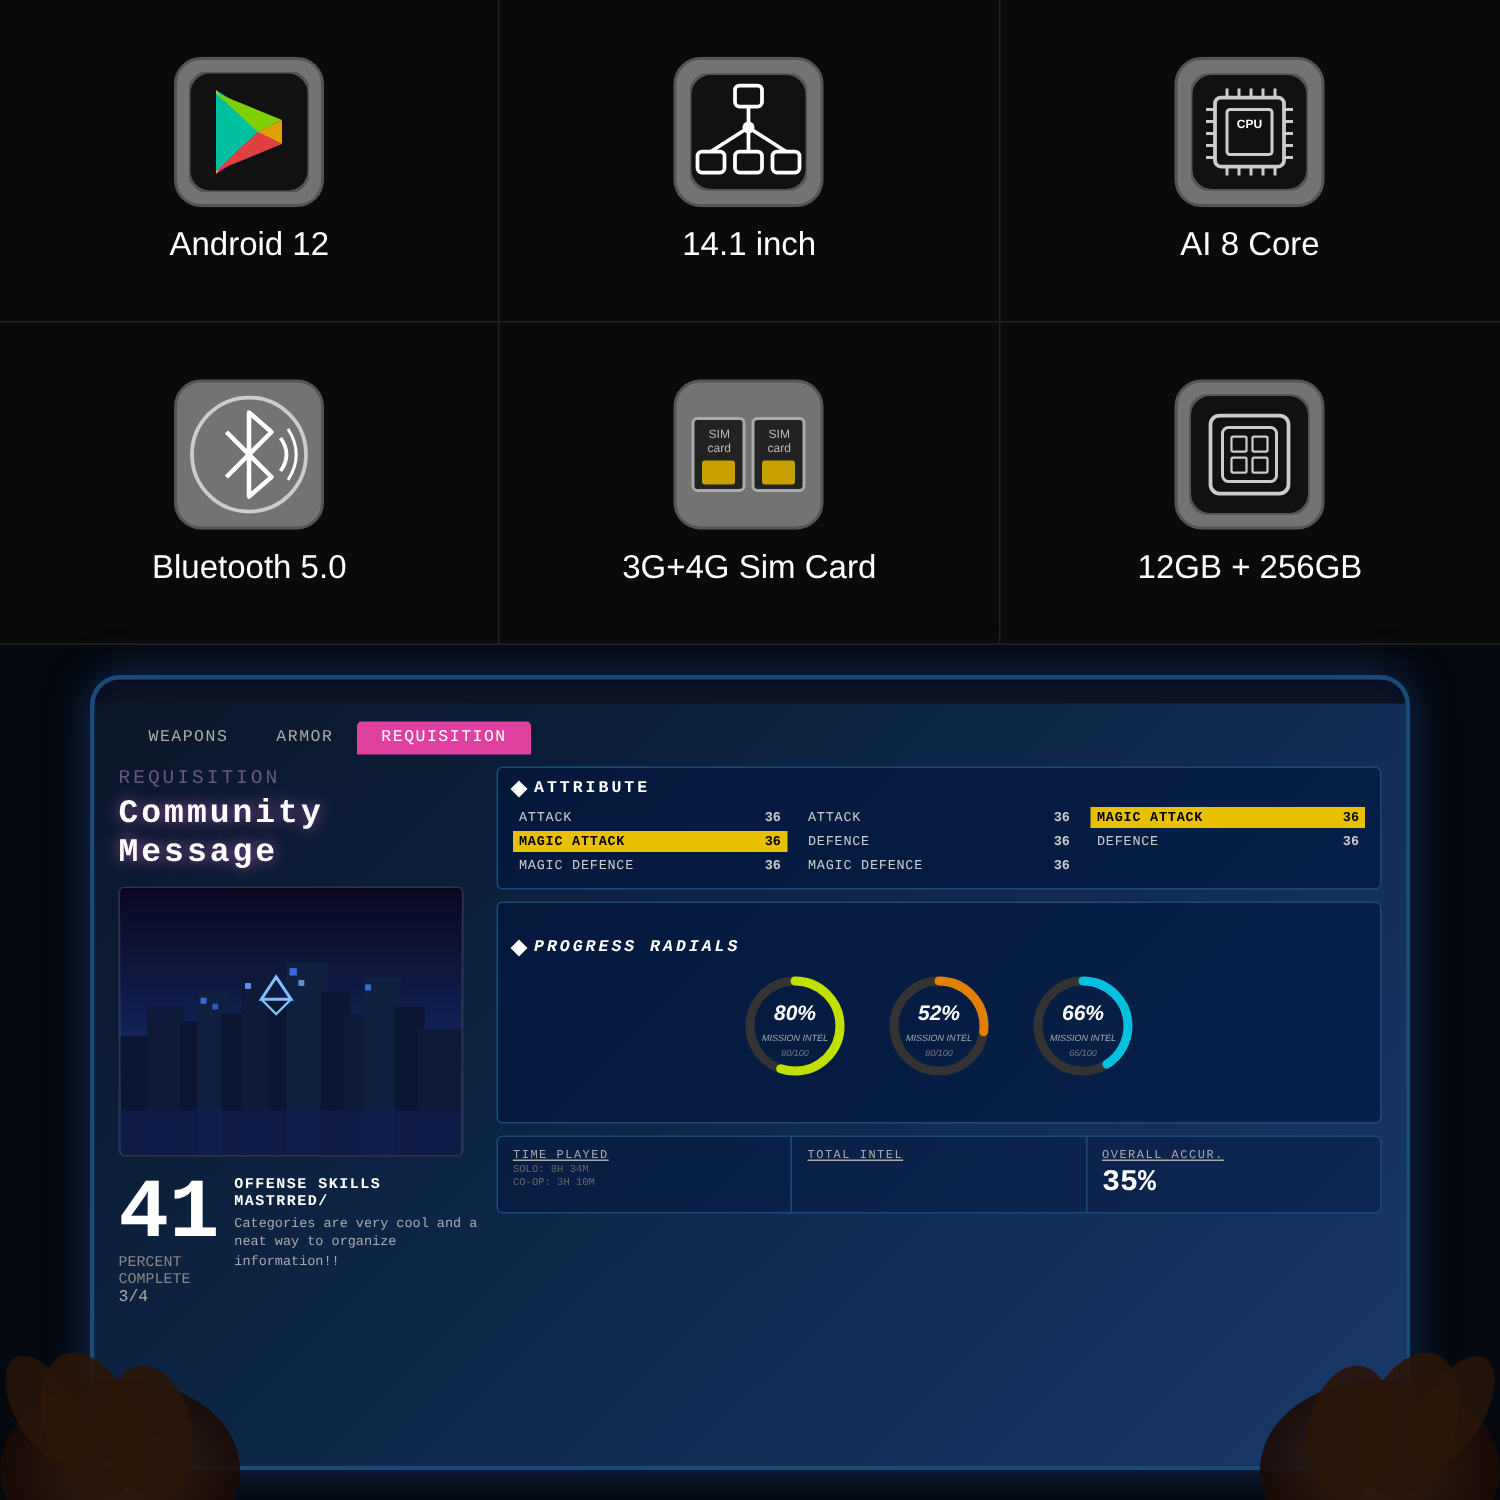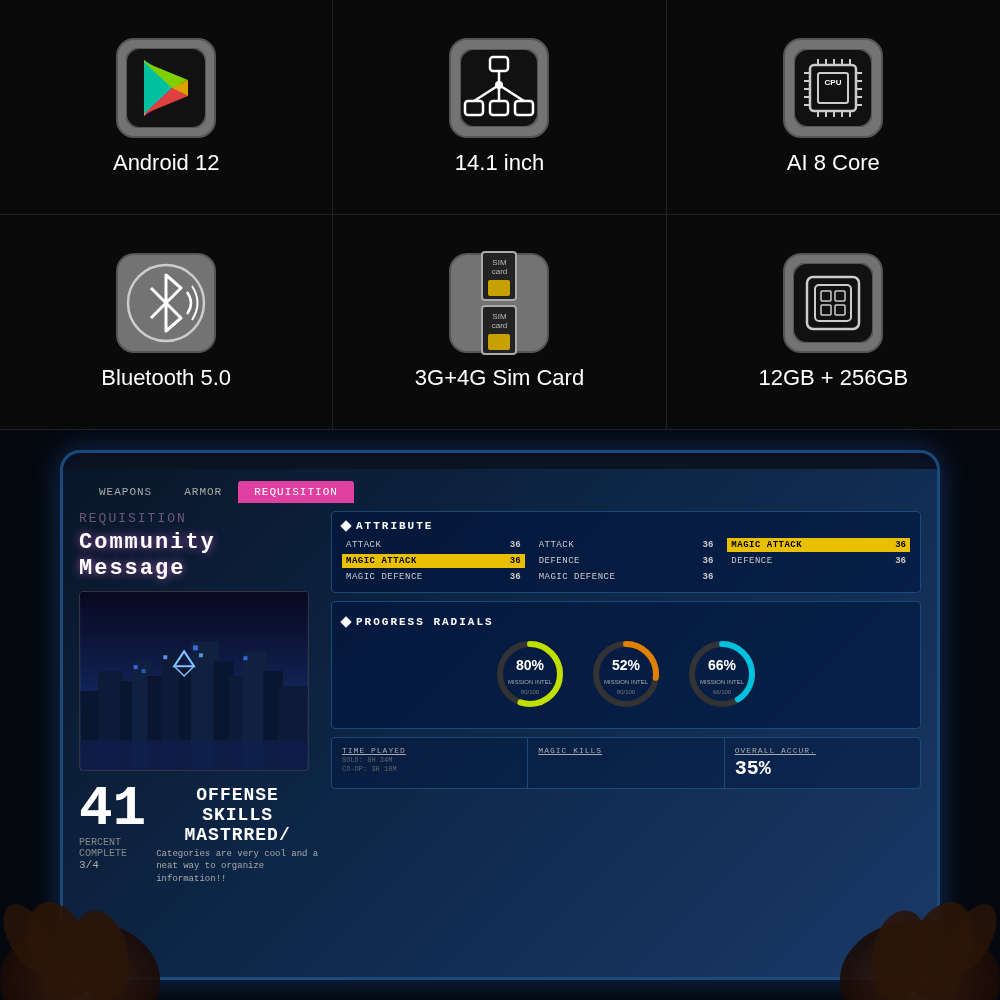--- a/index.html
+++ b/index.html
@@ -63,21 +63,20 @@
     
     .play-icon {
       width: 80px;
       height: 80px;
     }
 
     
     .sim-container {
       display: flex;
       gap: 4px;
-      flex-direction: column;
     }
 
     .sim-card {
       width: 36px;
       height: 50px;
       border: 2px solid #aaa;
       border-radius: 4px;
       position: relative;
       background: #222;
       display: flex;
@@ -215,25 +214,24 @@
       font-weight: bold;
       color: #fff;
       line-height: 1;
     }
 
     .offense-text {
       padding-top: 4px;
     }
 
     .offense-title {
-      font-size: 18px;
+      font-size: 10px;
       font-weight: bold;
       color: #fff;
       letter-spacing: 1px;
-      text-align: center;
     }
 
     .offense-desc {
       font-size: 9px;
       color: #aaa;
       line-height: 1.4;
       margin-top: 3px;
     }
 
     .percent-complete {
@@ -301,21 +299,22 @@
     }
 
     .attr-name { letter-spacing: 0.5px; }
     .attr-val { font-weight: bold; }
 
     
     .radials-section {
       background: rgba(0,20,60,0.6);
       border: 1px solid #1a4a7a;
       border-radius: 4px;
-      padding: 14px 10px;
+      padding: 24px 10px;
+      font-style: italic;
     }
 
     .radials-row {
       display: flex;
       gap: 16px;
       justify-content: center;
       margin-top: 6px;
     }
 
     .radial-item {
@@ -650,21 +649,21 @@
               </div>
             </div>
 
             <div class="stats-row">
               <div class="stat-item">
                 <div class="stat-label">TIME PLAYED</div>
                 <div class="stat-sublabel">SOLO: 8H 34M</div>
                 <div class="stat-sublabel">CO-OP: 3H 10M</div>
               </div>
               <div class="stat-item">
-                <div class="stat-label">MAGIC KILLS</div>
+                <div class="stat-label">TOTAL INTEL</div>
               </div>
               <div class="stat-item">
                 <div class="stat-label">OVERALL ACCUR.</div>
                 <div class="stat-value">35%</div>
               </div>
             </div>
 
           </div>
         </div>
       </div>

